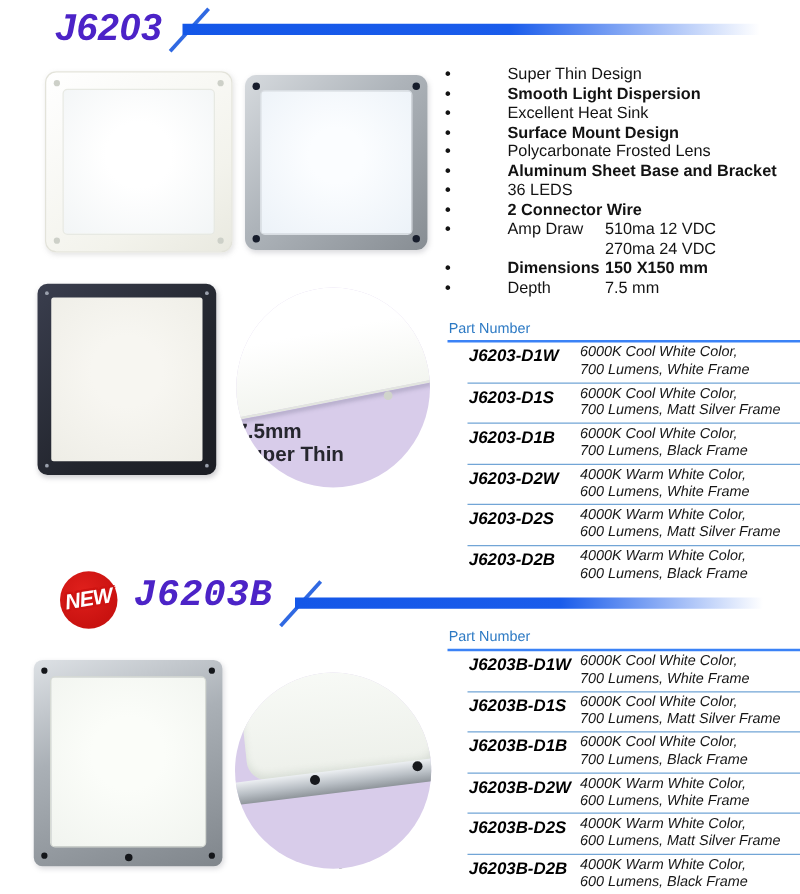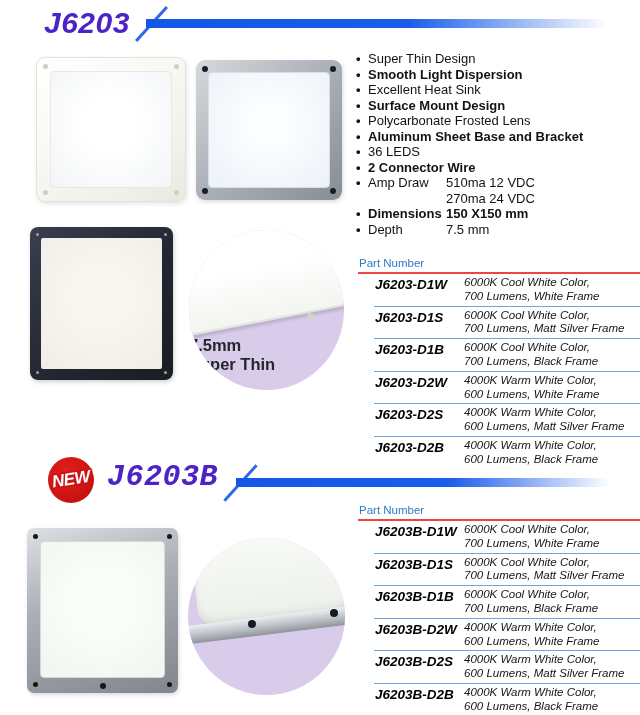--- a/index.html
+++ b/index.html
@@ -53,29 +53,29 @@
   .p-silver2 .lens{left:13px;top:13px;right:13px;bottom:15px;
            background:radial-gradient(circle at 50% 45%,#fbfdf9 30%,#f1f4ef);border:1px solid #d6dad4;}
   .p-silver2 .screw{width:5px;height:5px;background:#14161a;}
   .tl{left:6px;top:6px;} .tr{right:6px;top:6px;} .bl{left:6px;bottom:6px;} .br{right:6px;bottom:6px;}
   .switch-dot{position:absolute;left:50%;bottom:4px;margin-left:-3px;width:6px;height:6px;border-radius:50%;background:#14161a;}
 
   
   .features{position:absolute;left:356px;top:51px;width:284px;font-size:13px;line-height:15.5px;color:#131313;}
   .f-line{display:flex;}
   .f-line .bullet{width:12px;font-weight:bold;}
-  .f-line .lab{white-space:nowrap;}
+  .f-line .lab{white-space:nowrap;margin-left:38px;}
   .f-line .k{width:78px;}
   .f-line.b{font-weight:bold;}
   .hid{visibility:hidden;}
 
   
   .parts{position:absolute;left:358px;width:282px;}
   .parts1{top:257px;} .parts2{top:504px;}
-  .parts-header{font-size:11.5px;color:#2d7ac4;padding:0 0 3px 1px;border-bottom:2px solid #ef4444;}
+  .parts-header{font-size:11.5px;color:#2d7ac4;padding:0 0 3px 1px;border-bottom:2px solid #3b82f6;}
   .p-row{display:flex;padding:2px 0 2px 1px;margin-left:16px;}
   .p-row + .p-row{border-top:1px solid #72a5d6;}
   .pn{width:89px;font-weight:bold;font-style:italic;font-size:13.5px;color:#000;padding-top:1px;flex:none;}
   .desc{font-size:11.5px;line-height:13.8px;color:#161616;font-style:italic;}
 
   
   .callout{position:absolute;border-radius:50%;background:#d8ccea;overflow:hidden;}
   .c1{left:189px;top:230px;width:155px;height:160px;}
   .c1-panel{position:absolute;left:-20px;top:-34px;width:196px;height:122px;
             background:linear-gradient(180deg,#ffffff 55%,#f3f5f0);transform:rotate(-11deg);

